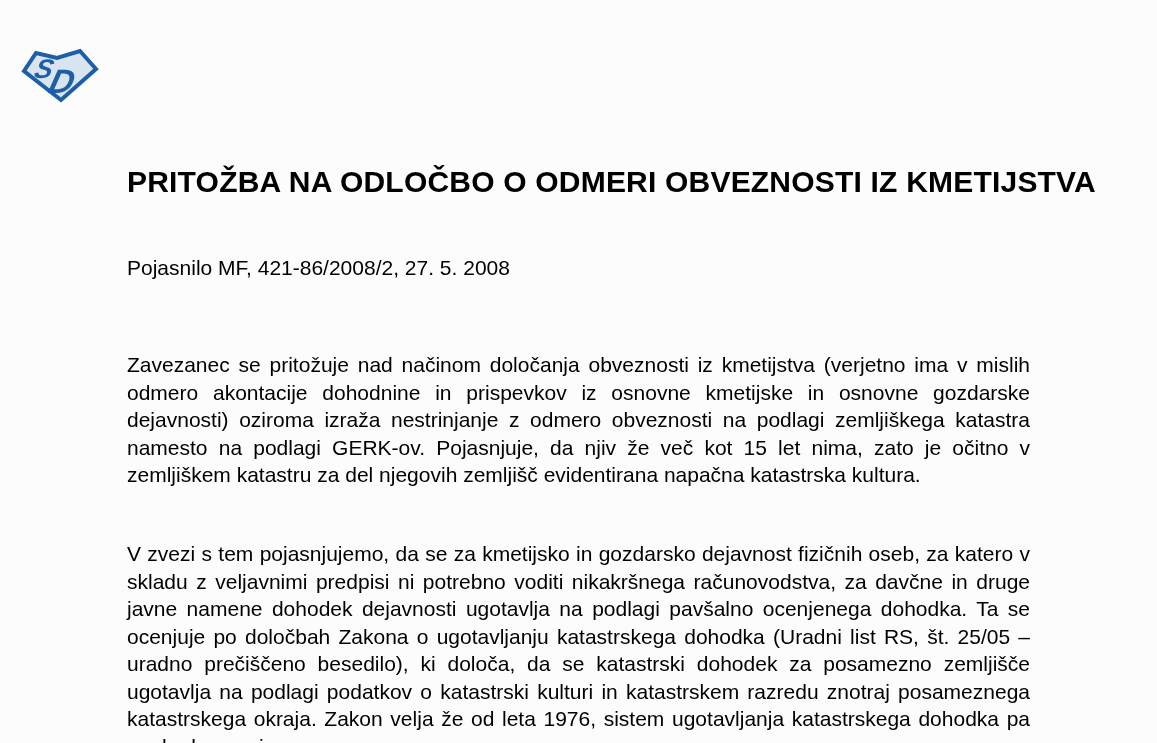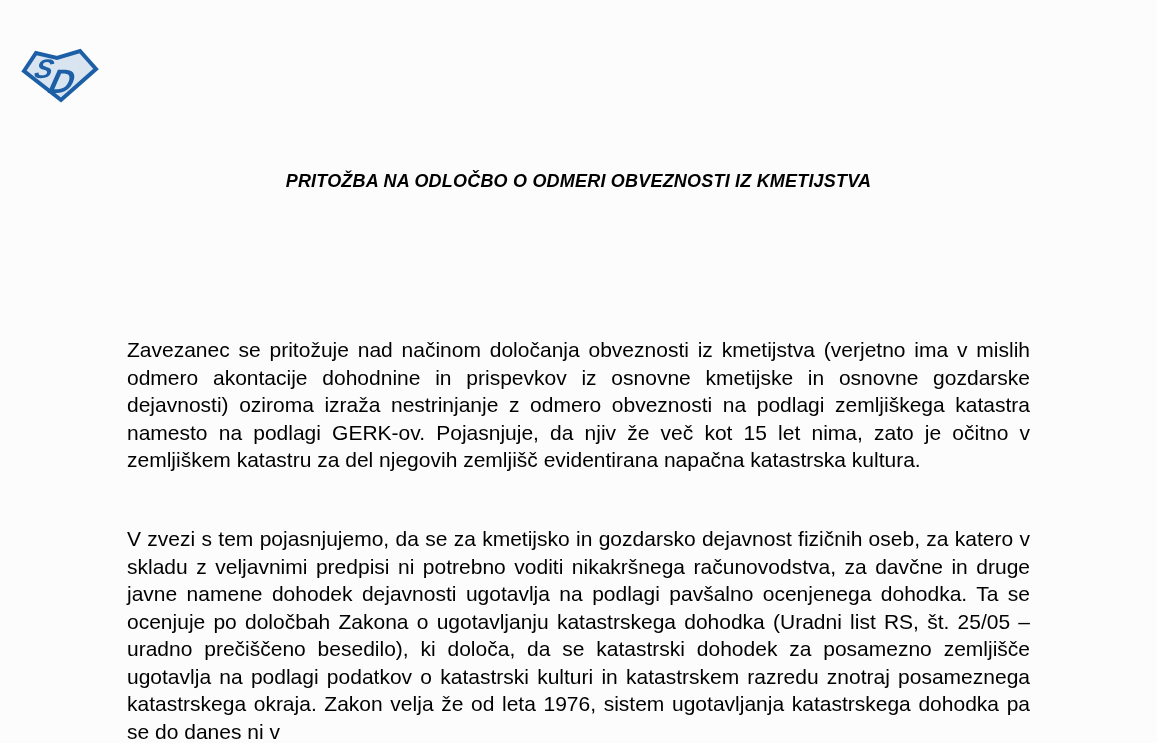--- a/index.html
+++ b/index.html
@@ -19,40 +19,40 @@
     width: 76px;
     height: 56px;
   }
   .doc-title {
     position: absolute;
     left: 127px;
     top: 165px;
     width: 903px;
     text-align: center;
     font-weight: bold;
-    font-size: 18px;
+    font-size: 30px;
     line-height: 33px;
     letter-spacing: 0.2px;
-    font-style: italic;
   }
   .doc-title .title-line { white-space: nowrap; }
   .doc-subtitle {
     position: absolute;
     left: 127px;
     top: 254px;
     font-size: 21px;
     line-height: 28px;
   }
   .para {
     position: absolute;
     left: 127px;
     width: 903px;
     font-size: 21px;
     line-height: 27.5px;
     text-align: justify;
+    margin-top: 15px;
   }
   .para-1 { top: 336px; }
   .para-2 { top: 525px; }
 </style>
 </head>
 <body>
 
 <div class="page">
 
   <div class="logo">
@@ -60,18 +60,19 @@
       <path d="M2,24 L14,6 L35,11 L58,4 L74,22 L39,53 Z" stroke="#1d5fa7" stroke-width="4" stroke-linejoin="miter" fill="#d9e4f1"></path>
       <text transform="translate(11,31) skewX(-14)" font-family="Liberation Sans, sans-serif" font-size="27" font-weight="bold" font-style="italic" fill="#1d5fa7">S</text>
       <text transform="translate(25,46) skewX(-14)" font-family="Liberation Sans, sans-serif" font-size="34" font-weight="bold" font-style="italic" fill="#1d5fa7">D</text>
     </svg>
   </div>
 
   <div class="doc-title">
     <div class="title-line">PRITOŽBA NA ODLOČBO O ODMERI OBVEZNOSTI IZ KMETIJSTVA</div>
   </div>
 
+  <div class="doc-subtitle">Pojasnilo MF, 421-86/2008/2, 27. 5. 2008</div>
 
   <div class="para para-1">Zavezanec se pritožuje nad načinom določanja obveznosti iz kmetijstva (verjetno ima v mislih odmero akontacije dohodnine in prispevkov iz osnovne kmetijske in osnovne gozdarske dejavnosti) oziroma izraža nestrinjanje z odmero obveznosti na podlagi zemljiškega katastra namesto na podlagi GERK-ov. Pojasnjuje, da njiv že več kot 15 let nima, zato je očitno v zemljiškem katastru za del njegovih zemljišč evidentirana napačna katastrska kultura.</div>
 
   <div class="para para-2">V zvezi s tem pojasnjujemo, da se za kmetijsko in gozdarsko dejavnost fizičnih oseb, za katero v skladu z veljavnimi predpisi ni potrebno voditi nikakršnega računovodstva, za davčne in druge javne namene dohodek dejavnosti ugotavlja na podlagi pavšalno ocenjenega dohodka. Ta se ocenjuje po določbah Zakona o ugotavljanju katastrskega dohodka (Uradni list RS, št. 25/05 – uradno prečiščeno besedilo), ki določa, da se katastrski dohodek za posamezno zemljišče ugotavlja na podlagi podatkov o katastrski kulturi in katastrskem razredu znotraj posameznega katastrskega okraja. Zakon velja že od leta 1976, sistem ugotavljanja katastrskega dohodka pa se do danes ni v</div>
 
 </div>
 
 </body></html>

